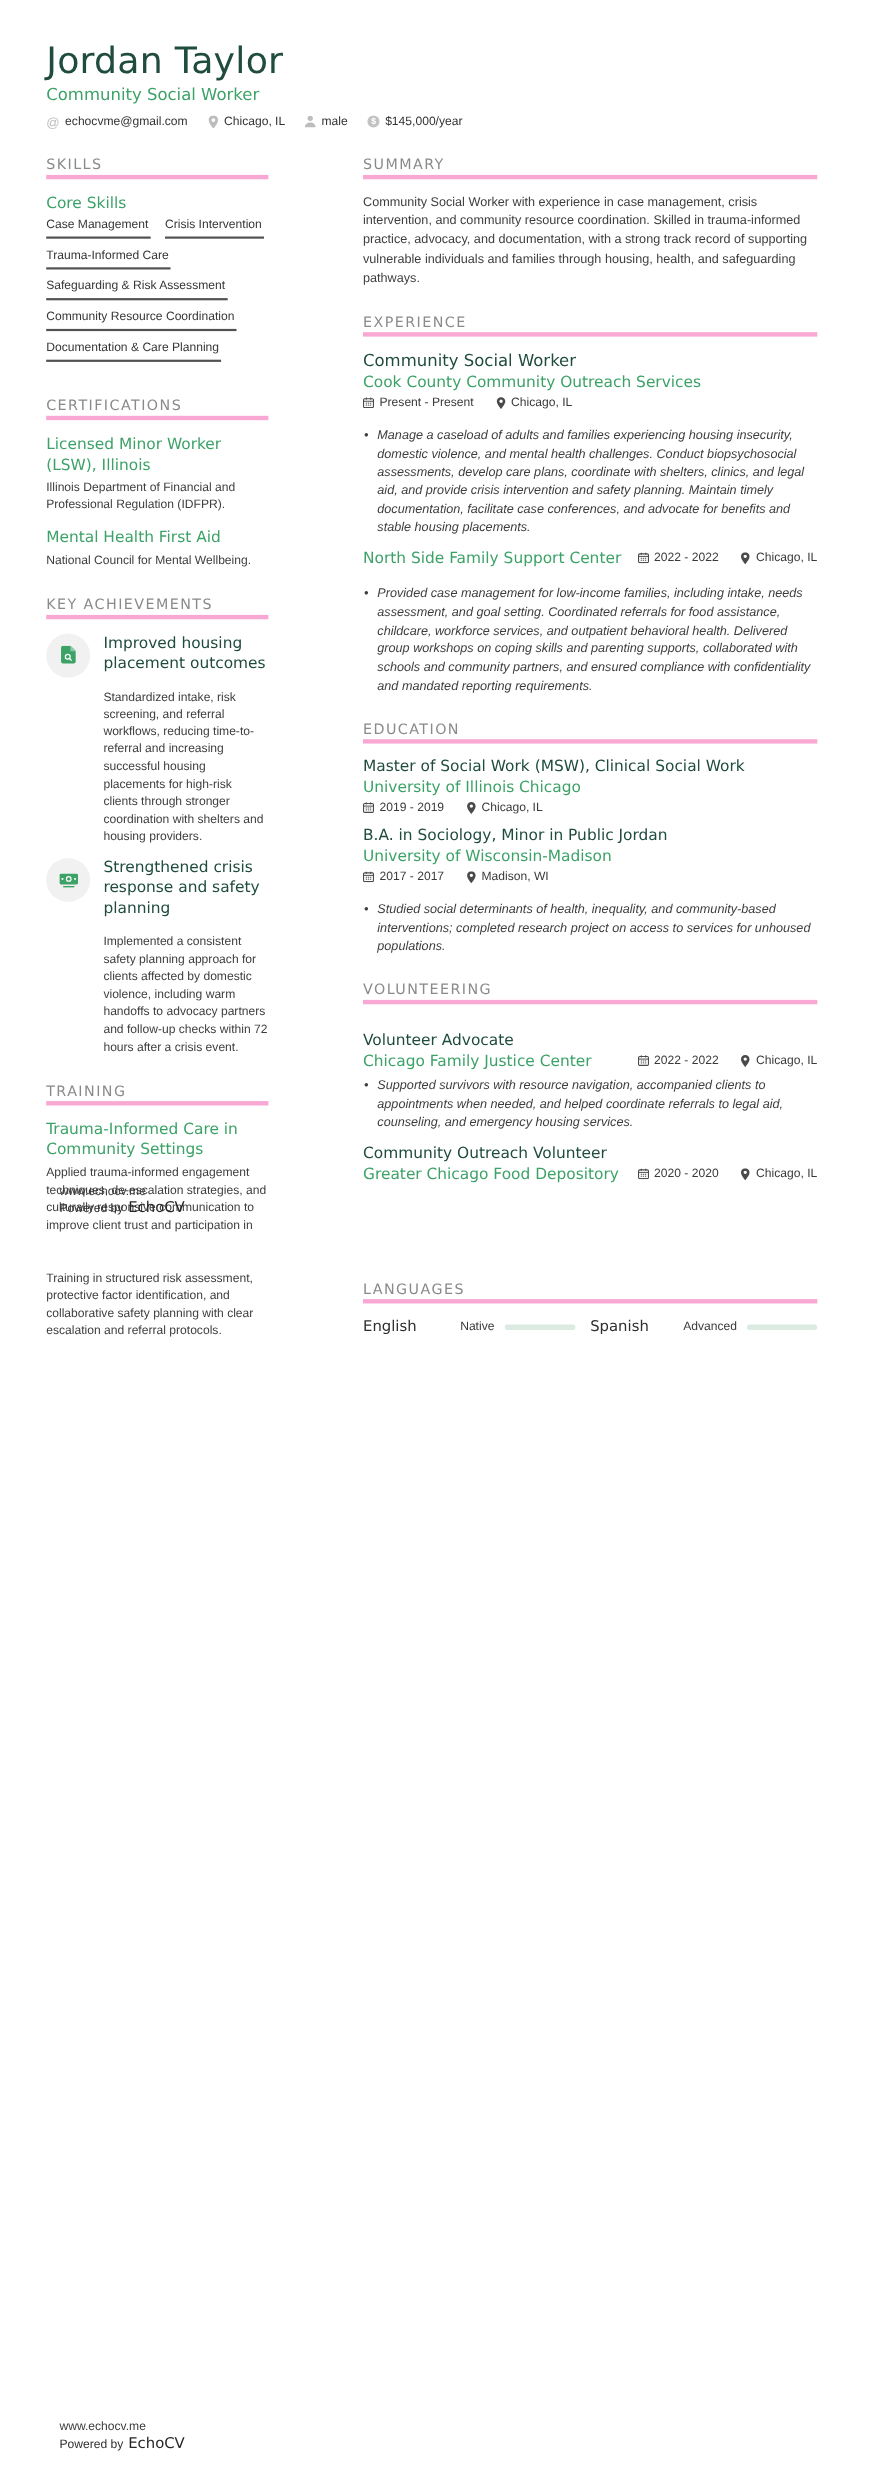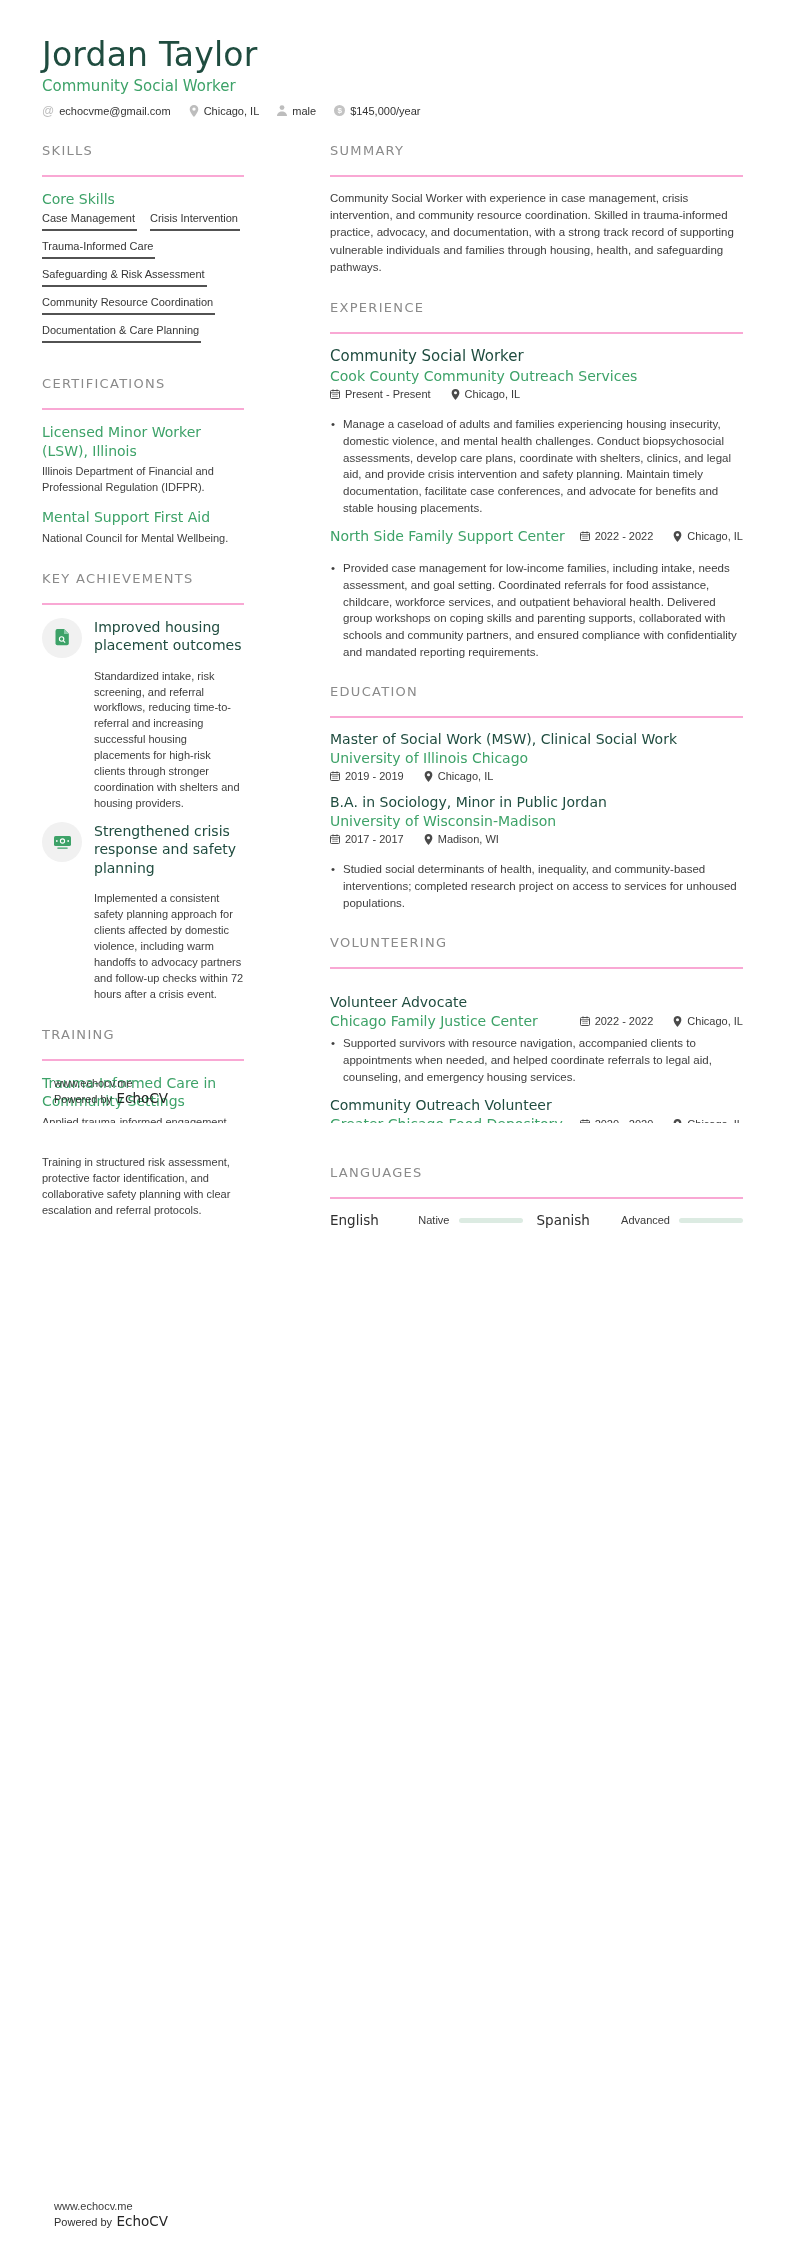--- a/index.html
+++ b/index.html
@@ -16,21 +16,21 @@
   .c-ico{color:#bdbdbd;font-size:12px;line-height:1;display:inline-flex;align-items:center;}
   .dollar-badge{width:11px;height:11px;border-radius:50%;background:#c3c3c3;color:#fff;font-size:8px;display:inline-flex;align-items:center;justify-content:center;font-weight:bold;}
   svg.gico{display:block;}
 
   
   .columns{display:flex;align-items:flex-start;}
   .col-left{width:202px;flex:none;}
   .col-right{width:413px;flex:none;margin-left:86px;}
 
   .section{margin-bottom:24px;}
-  .sec-h{font-family:"DejaVu Sans",sans-serif;font-weight:400;font-size:13px;color:#8a8a8a;letter-spacing:1.3px;border-bottom:2px solid #f9a8d4;padding-bottom:17px;margin:0 0 13px 0;}
+  .sec-h{font-family:"DejaVu Sans",sans-serif;font-weight:400;font-size:13px;color:#8a8a8a;letter-spacing:1.3px;border-bottom:4px solid #f9a8d4;padding-bottom:1px;margin:0 0 13px 0;}
 
   .green-title{font-family:"DejaVu Sans",sans-serif;font-size:14px;color:#3da268;line-height:1.32;margin:0 0 4px 0;font-weight:500;}
   .dark-title{font-family:"DejaVu Sans",sans-serif;font-size:14px;color:#1f4c3f;line-height:1.32;margin:0 0 4px 0;font-weight:500;}
   .small-body{font-size:11px;color:#3e3e3e;line-height:1.45;margin:0 0 12px 0;}
 
   
   .skills-wrap{display:flex;flex-wrap:wrap;column-gap:13px;}
   .skill{font-size:11px;color:#363636;border-bottom:2px solid #525252;padding:0 2px 5px 0;margin-bottom:9px;white-space:nowrap;}
 
   
@@ -40,21 +40,21 @@
   .ach-desc{font-size:11px;color:#3e3e3e;line-height:1.45;margin:4px 0 10px 0;}
 
   
   .job-title{font-family:"DejaVu Sans",sans-serif;font-size:15px;color:#1f4c3f;margin:0 0 3px 0;font-weight:500;}
   .company{font-family:"DejaVu Sans",sans-serif;font-size:14px;color:#3da268;font-weight:500;}
   .company-row{display:flex;align-items:baseline;margin:0 0 4px 0;}
   .company-row .meta{margin:0 0 0 auto;}
   .meta{display:flex;gap:20px;font-size:11px;color:#3a3a3a;margin:4px 0 7px 0;}
   .meta-item{display:flex;align-items:center;gap:5px;}
   .summary-text{font-size:11.5px;color:#3e3e3e;line-height:1.5;margin:0;}
-  .bullet{position:relative;padding-left:13px;font-size:11.5px;color:#3e3e3e;line-height:1.45;margin:16px 0 8px 0;}
+  .bullet{position:relative;padding-left:13px;font-size:11.5px;color:#3e3e3e;line-height:1.45;margin:16px 0 8px 0;font-style:italic;}
   .bullet::before{content:"\2022";position:absolute;left:1px;top:0;color:#3e3e3e;}
   .entry{margin-bottom:12px;}
 
   
   .langs-row{display:flex;align-items:center;}
   .lang{display:flex;align-items:center;flex:1;}
   .lang-name{font-family:"DejaVu Sans",sans-serif;font-size:13.5px;color:#2e2e2e;margin-right:auto;}
   .lang-level{font-size:11px;color:#3a3a3a;margin-right:9px;}
   .lang-bar{width:64px;height:5px;border-radius:3px;background:#dcebe2;overflow:hidden;margin-right:14px;}
   .lang:last-child .lang-bar{margin-right:0;}
@@ -121,21 +121,21 @@
           </div>
         </div>
 
         <div class="section">
           <h2 class="sec-h">CERTIFICATIONS</h2>
           <div>
             <div class="green-title">Licensed Minor Worker (LSW), Illinois</div>
             <p class="small-body">Illinois Department of Financial and Professional Regulation (IDFPR).</p>
           </div>
           <div>
-            <div class="green-title">Mental Support First Aid</div>
+            <div class="green-title">Mental Health First Aid</div>
             <p class="small-body">National Council for Mental Wellbeing.</p>
           </div>
         </div>
 
         <div class="section">
           <h2 class="sec-h">KEY ACHIEVEMENTS</h2>
 
           <div class="ach">
             <div class="ach-ico-wrap">
               <svg width="15" height="17" viewBox="0 0 15 17">

